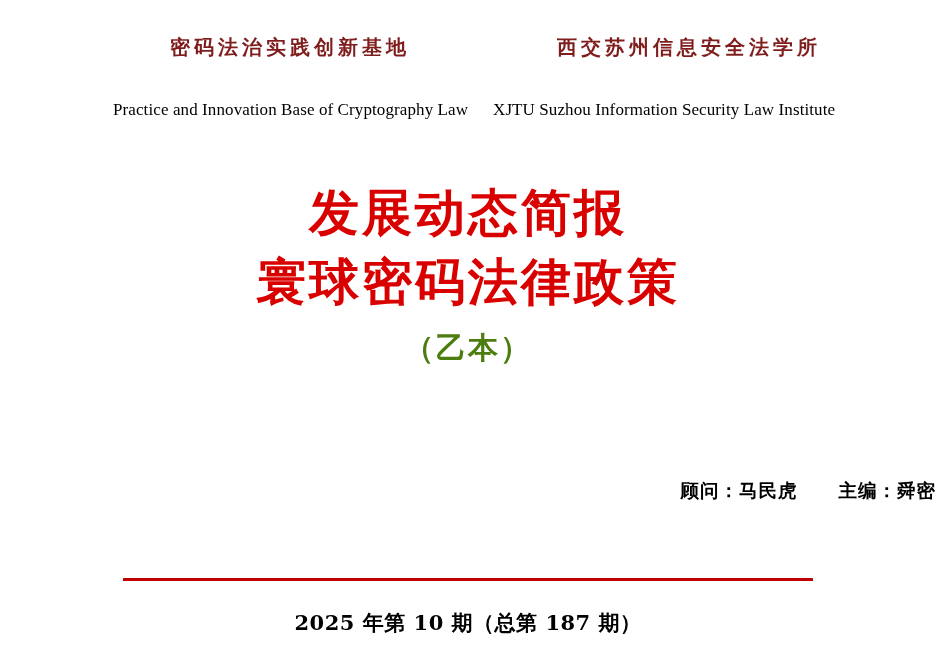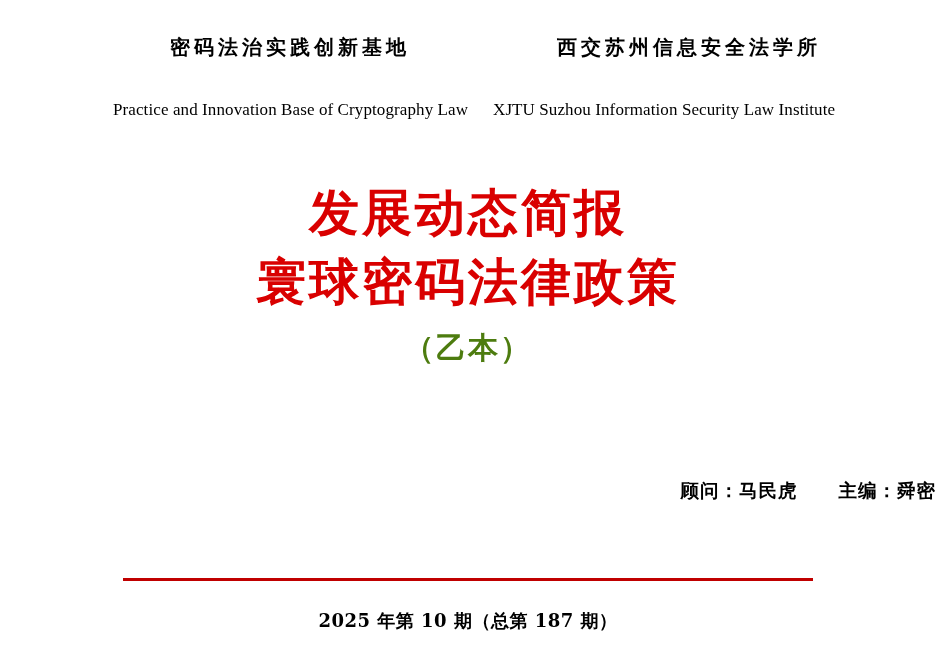--- a/index.html
+++ b/index.html
@@ -26,21 +26,21 @@
     top: 34px;
     left: 0;
     right: 0;
     text-align: center;
   }
   .header-cn {
     display: flex;
     justify-content: center;
     align-items: baseline;
     gap: 26px;
-    color: #000000;
+    color: #7f1d1d;
     font-family: "DejaVu Serif", serif;
     font-weight: bold;
     font-size: 20px;
     letter-spacing: 4px;
   }
   .header-en {
     display: flex;
     justify-content: center;
     align-items: baseline;
     gap: 30px;
@@ -119,21 +119,21 @@
   
   .issue {
     position: absolute;
     top: 609px;
     left: 0;
     right: 0;
     text-align: center;
     color: #000000;
     font-family: "DejaVu Serif", serif;
     font-weight: bold;
-    font-size: 18px;
+    font-size: 21px;
     letter-spacing: 0.5px;
   }
 </style>
 </head>
 <body>
 
 <div class="page">
 
   <div class="header">
     <div class="header-cn">

